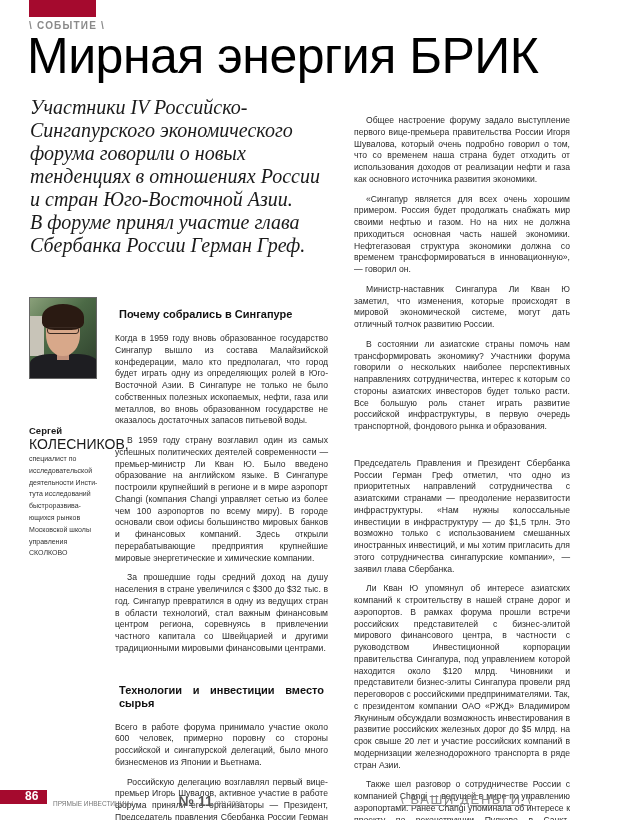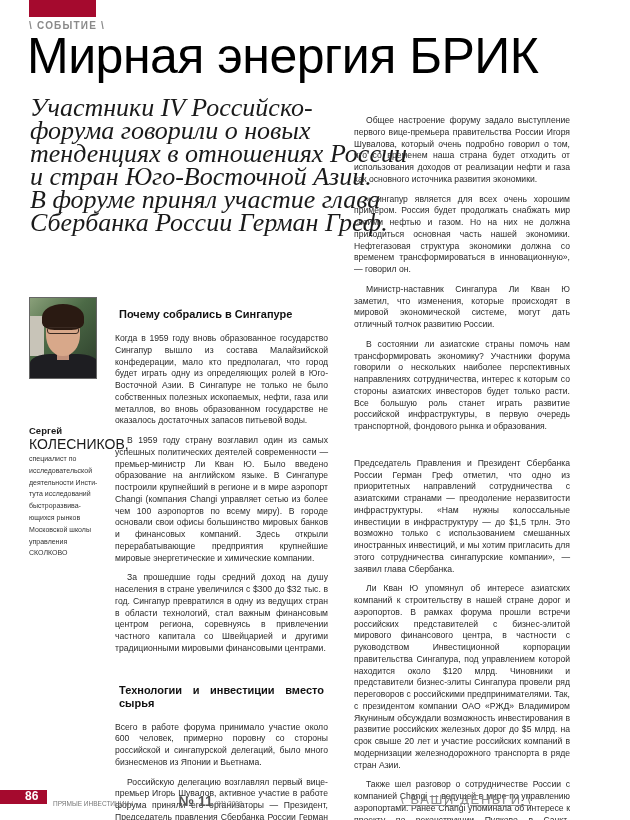--- a/index.html
+++ b/index.html
@@ -1,20 +1,20 @@
 <!DOCTYPE html>
 <html><head>
 <meta charset="utf-8">
 <style>
   html, body { margin: 0; padding: 0; background: #ffffff; }
   body { width: 630px; height: 820px; position: relative; overflow: hidden; font-family: "Liberation Sans", sans-serif; color: #1a1a1a; }
   .red-tab { position: absolute; left: 29px; top: 0; width: 67px; height: 17px; background: #a50a2e; }
   .rubric { position: absolute; left: 29px; top: 20px; font-size: 10px; font-weight: bold; letter-spacing: 1.2px; color: #8a8a8a; }
   .title { position: absolute; left: 27px; top: 28px; font-size: 50px; line-height: 56px; color: #000; font-family: Liberation Sans, sans-serif; letter-spacing: -0.5px; white-space: nowrap; }
-  .lead { position: absolute; left: 30px; top: 96px; width: 300px; font-family: "Liberation Serif", serif; font-style: italic; font-size: 26px; line-height: 23px; color: #1a1a1a; }
+  .lead { position: absolute; left: 30px; top: 96px; width: 300px; font-family: "Liberation Serif", serif; font-style: italic; font-size: 20px; line-height: 23px; color: #1a1a1a; }
   .lead span { display: block; white-space: nowrap; }
   .photo { position: absolute; left: 29px; top: 297px; width: 68px; height: 82px; border: 1px solid #666; box-sizing: border-box; overflow: hidden; background: linear-gradient(135deg, #8aa07a 0%, #4c6a46 40%, #2b3b2a 100%); }
   .photo .bg-light { position: absolute; left: 0; top: 18px; width: 14px; height: 40px; background: #c8c4b8; }
   .photo .hair { position: absolute; left: 12px; top: 6px; width: 42px; height: 26px; border-radius: 50% 50% 30% 30%; background: #2a1a12; }
   .photo .face { position: absolute; left: 16px; top: 14px; width: 34px; height: 44px; border-radius: 45% 45% 48% 48%; background: #d8a88a; }
   .photo .glasses { position: absolute; left: 17px; top: 29px; width: 32px; height: 7px; border: 1px solid #3a2a22; border-radius: 3px; box-sizing: border-box; }
   .photo .jacket { position: absolute; left: 0; top: 56px; width: 68px; height: 30px; background: #1e1e22; border-radius: 30% 30% 0 0; }
   .photo .neck { position: absolute; left: 27px; top: 54px; width: 12px; height: 8px; background: #c0907a; }
   .author { position: absolute; left: 29px; top: 390px; width: 80px; }
   .author .name1 { font-size: 9.5px; font-weight: bold; line-height: 13px; margin-top: 34px; }
@@ -36,20 +36,21 @@
 </style>
 </head>
 <body>
 
 <div class="red-tab"></div>
 <div class="rubric">\ СОБЫТИЕ \</div>
 <h1 class="title" style="margin:0;font-weight:normal;">Мирная энергия БРИК</h1>
 
 <div class="lead">
   <span>Участники IV Российско-</span>
+  <span>Сингапурского экономического</span>
   <span>форума говорили о новых</span>
   <span>тенденциях в отношениях России</span>
   <span>и стран Юго-Восточной Азии.</span>
   <span>В форуме принял участие глава</span>
   <span>Сбербанка России Герман Греф.</span>
 </div>
 
 <div class="photo">
   <div class="bg-light"></div>
   <div class="jacket"></div>

